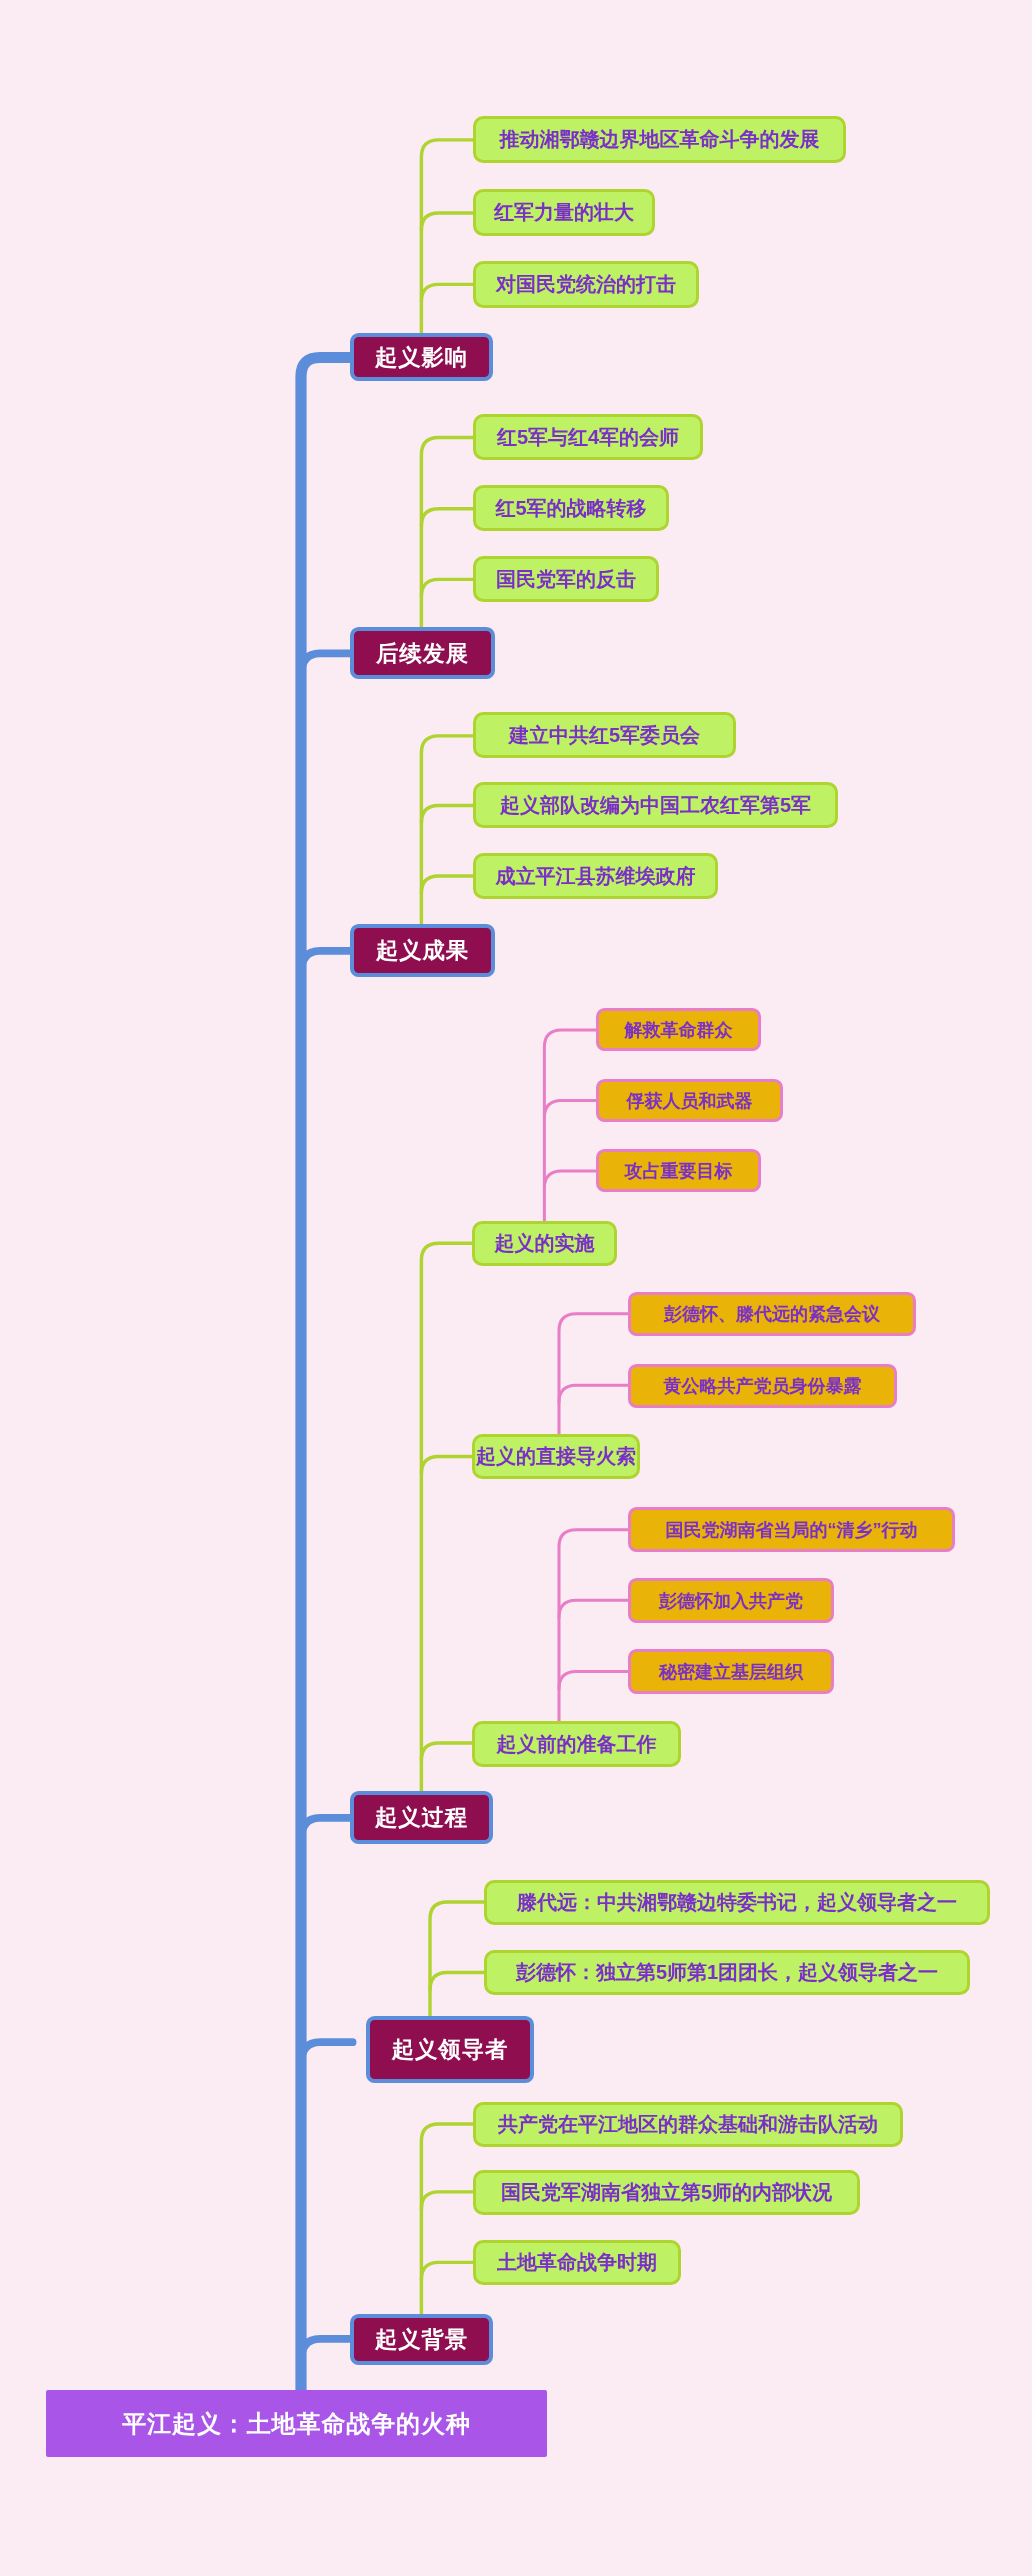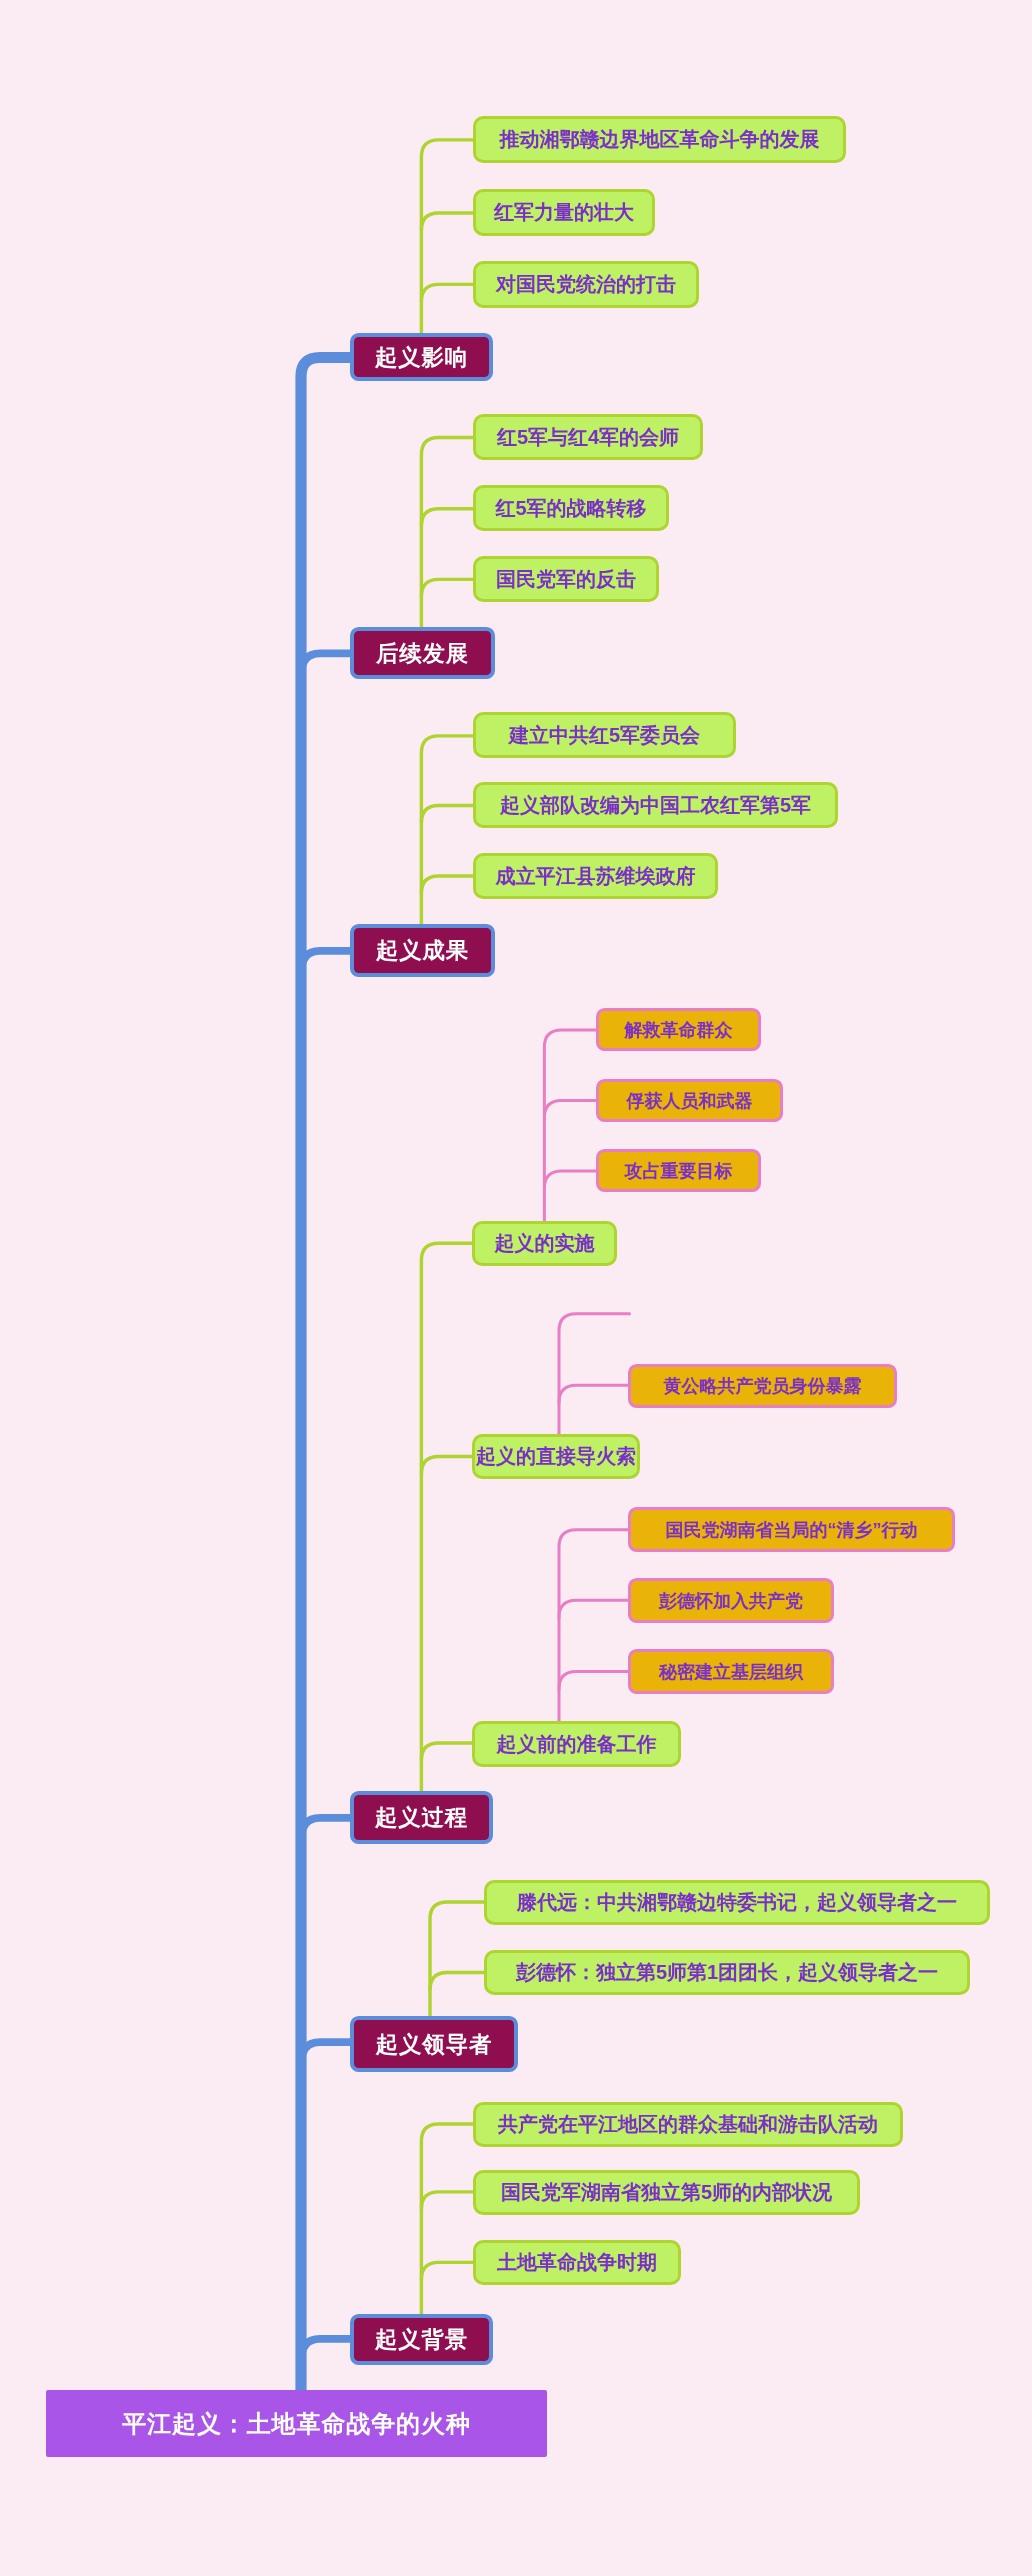--- a/index.html
+++ b/index.html
@@ -92,33 +92,34 @@
   <div class="node lvl2" style="left:473px;top:712px;width:263px;height:46px">建立中共红5军委员会</div>
   <div class="node lvl2" style="left:473px;top:782px;width:365px;height:46px">起义部队改编为中国工农红军第5军</div>
   <div class="node lvl2" style="left:473px;top:853px;width:245px;height:46px">成立平江县苏维埃政府</div>
   <div class="node main" style="left:350px;top:924px;width:145px;height:53px">起义成果</div>
 
   <div class="node lvl3" style="left:596px;top:1008px;width:165px;height:43px">解救革命群众</div>
   <div class="node lvl3" style="left:596px;top:1079px;width:187px;height:43px">俘获人员和武器</div>
   <div class="node lvl3" style="left:596px;top:1149px;width:165px;height:43px">攻占重要目标</div>
   <div class="node lvl2" style="left:472px;top:1221px;width:145px;height:45px">起义的实施</div>
 
+  <div class="node lvl3" style="left:628px;top:1292px;width:288px;height:44px">彭德怀、滕代远的紧急会议</div>
   <div class="node lvl3" style="left:628px;top:1364px;width:269px;height:44px">黄公略共产党员身份暴露</div>
   <div class="node lvl2" style="left:472px;top:1434px;width:168px;height:45px">起义的直接导火索</div>
 
   <div class="node lvl3" style="left:628px;top:1507px;width:327px;height:45px">国民党湖南省当局的“清乡”行动</div>
   <div class="node lvl3" style="left:628px;top:1578px;width:206px;height:45px">彭德怀加入共产党</div>
   <div class="node lvl3" style="left:628px;top:1649px;width:206px;height:45px">秘密建立基层组织</div>
   <div class="node lvl2" style="left:472px;top:1721px;width:209px;height:46px">起义前的准备工作</div>
 
   <div class="node main" style="left:350px;top:1791px;width:143px;height:53px">起义过程</div>
 
   <div class="node lvl2" style="left:484px;top:1880px;width:506px;height:45px">滕代远：中共湘鄂赣边特委书记，起义领导者之一</div>
   <div class="node lvl2" style="left:484px;top:1950px;width:486px;height:45px">彭德怀：独立第5师第1团团长，起义领导者之一</div>
-  <div class="node main" style="left:350px;top:2016px;width:168px;height:56px">起义领导者</div>
+  <div class="node main" style="left:366px;top:2016px;width:168px;height:67px">起义领导者</div>
 
   <div class="node lvl2" style="left:473px;top:2102px;width:430px;height:45px">共产党在平江地区的群众基础和游击队活动</div>
   <div class="node lvl2" style="left:473px;top:2170px;width:387px;height:45px">国民党军湖南省独立第5师的内部状况</div>
   <div class="node lvl2" style="left:473px;top:2240px;width:208px;height:45px">土地革命战争时期</div>
   <div class="node main" style="left:350px;top:2314px;width:143px;height:51px">起义背景</div>
 
   <div class="node root" style="left:46px;top:2390px;width:501px;height:67px">平江起义：土地革命战争的火种</div>
 
 </div>
 

